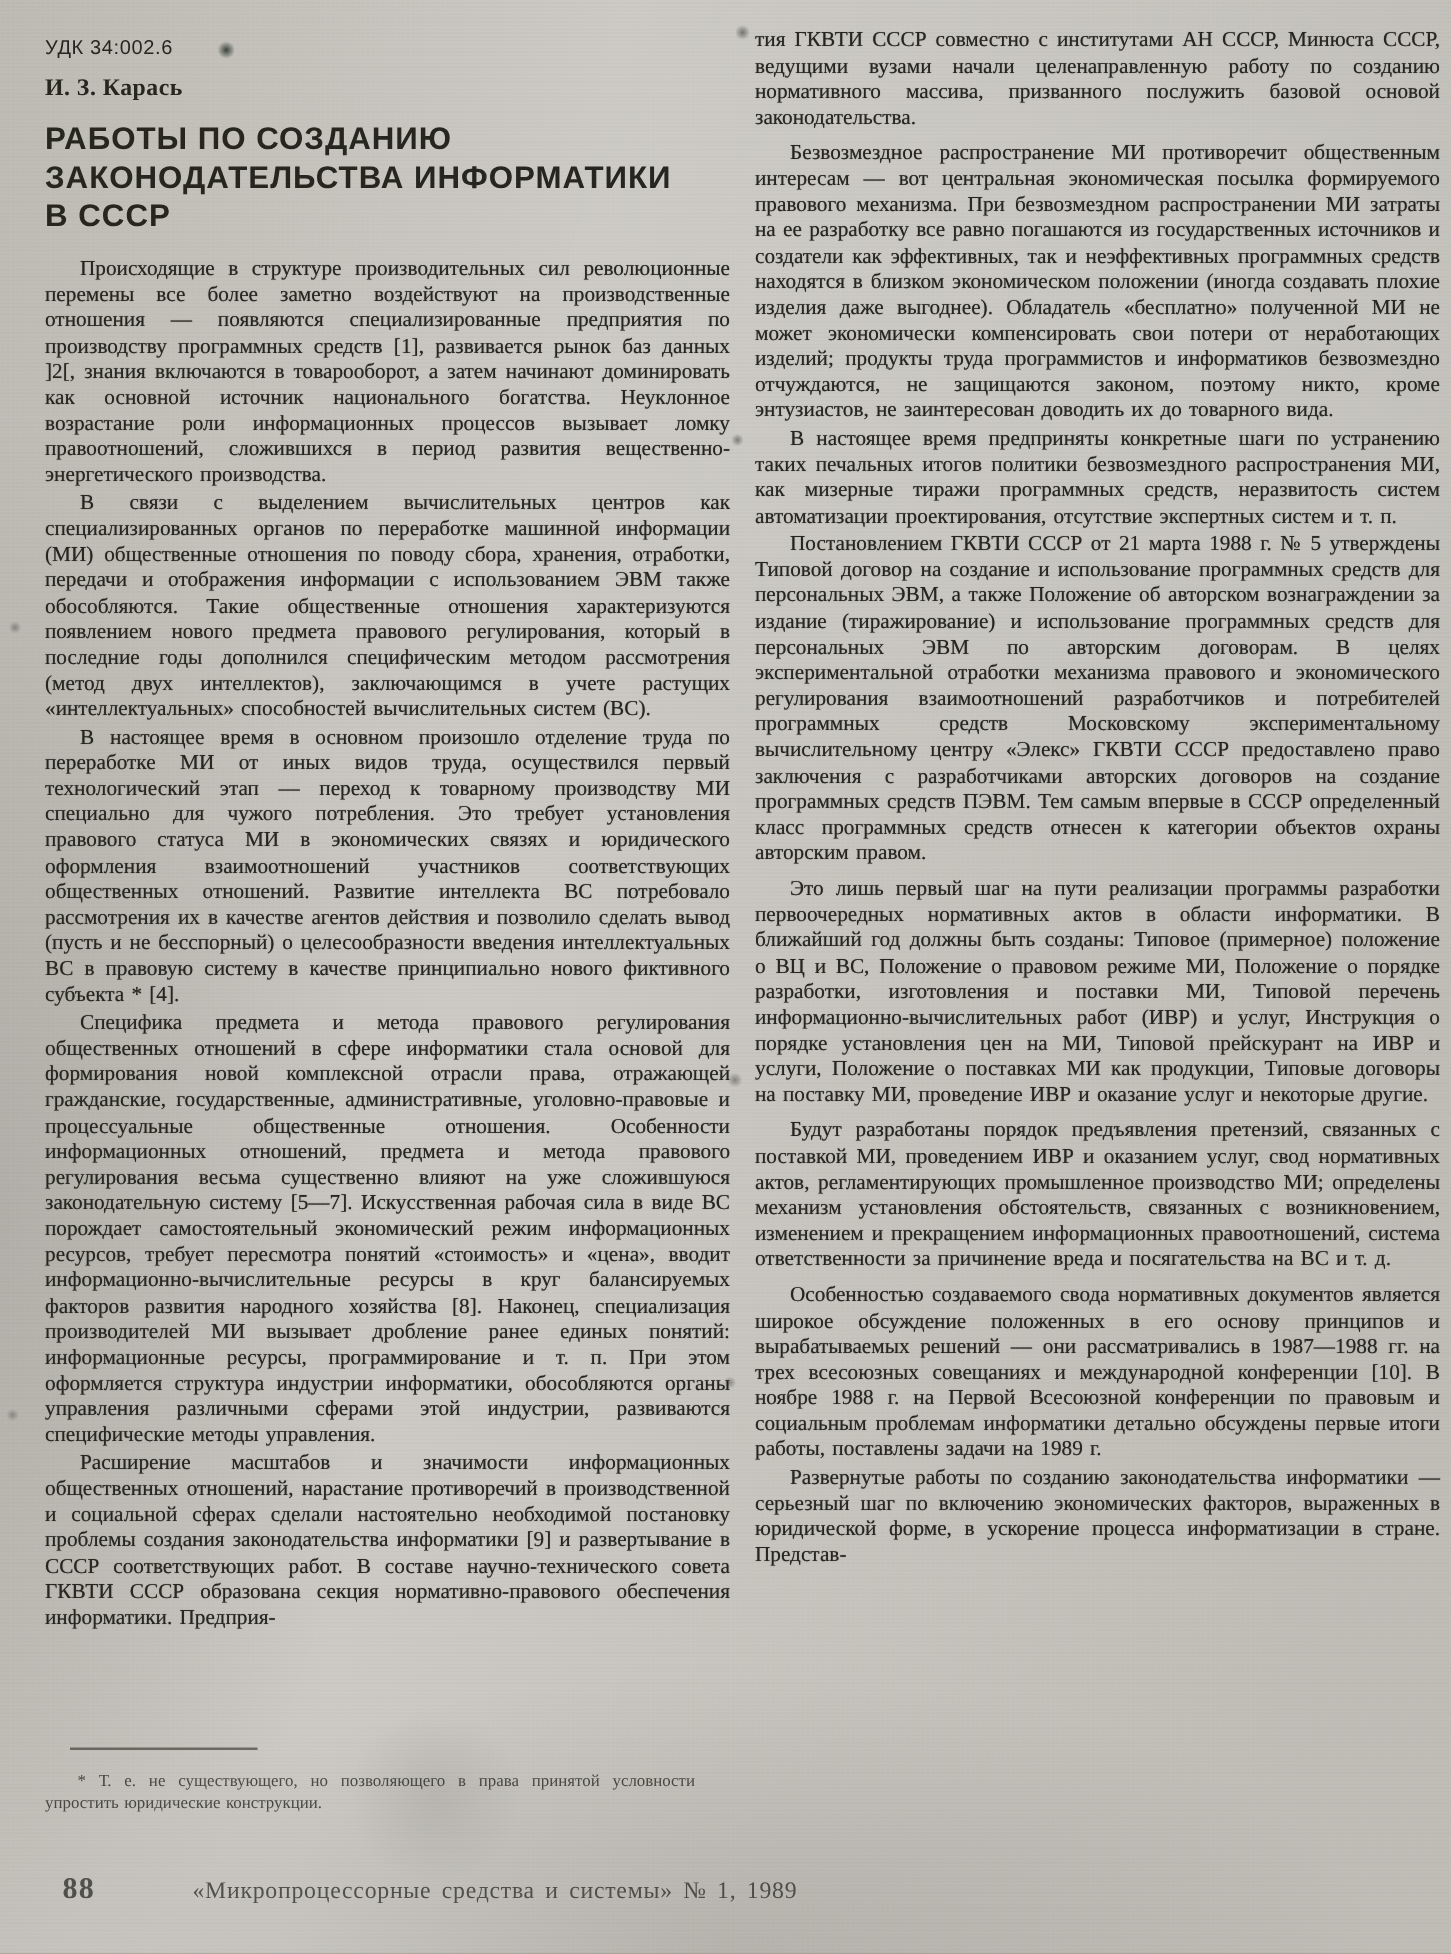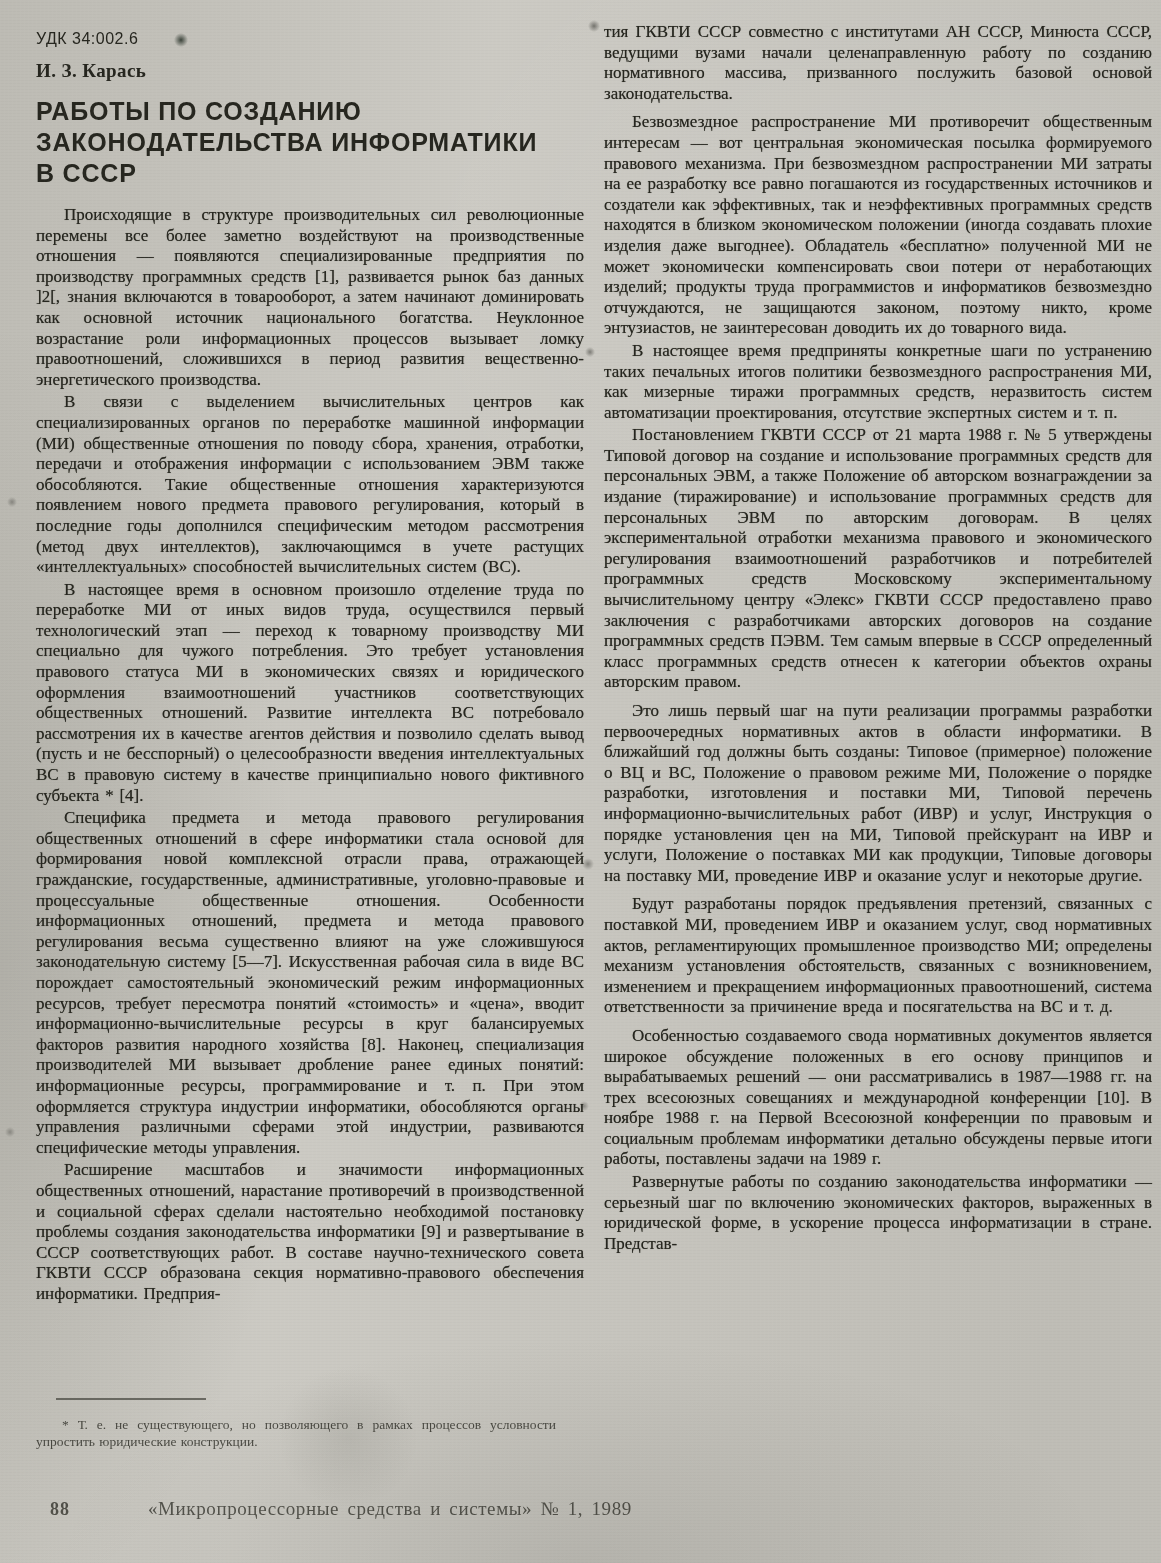--- a/index.html
+++ b/index.html
@@ -90,21 +90,21 @@
     text-indent: 26px;
     opacity: .78;
     word-spacing: 1px;
   }
 
   .footer {
     position: absolute; left: 50px; top: 1498px; width: 620px; z-index: 6;
     display: flex; align-items: baseline; gap: 78px;
     opacity: .72;
   }
-  .page-number { font-size: 18px; font-weight: bold; letter-spacing: 1px; }
+  .page-number { font-size: 24px; font-weight: bold; letter-spacing: 1px; }
   .journal-line { font-size: 19px; letter-spacing: .6px; word-spacing: 3px; }
 </style>
 </head>
 <body>
 
 <div class="page">
 
   <div class="col col-left">
     <div class="udc">УДК 34:002.6</div>
     <div class="author">И. З. Карась</div>
@@ -117,21 +117,21 @@
       <p class="para">Происходящие в структуре производительных сил революционные перемены все более заметно воздействуют на производственные отношения — появляются специализированные предприятия по производству программных средств [1], развивается рынок баз данных ]2[, знания включаются в товарооборот, а затем начинают доминировать как основной источник национального богатства. Неуклонное возрастание роли информационных процессов вызывает ломку правоотношений, сложившихся в период развития вещественно-энергетического производства.</p>
       <p class="para">В связи с выделением вычислительных центров как специализированных органов по переработке машинной информации (МИ) общественные отношения по поводу сбора, хранения, отработки, передачи и отображения информации с использованием ЭВМ также обособляются. Такие общественные отношения характеризуются появлением нового предмета правового регулирования, который в последние годы дополнился специфическим методом рассмотрения (метод двух интеллектов), заключающимся в учете растущих «интеллектуальных» способностей вычислительных систем (ВС).</p>
       <p class="para">В настоящее время в основном произошло отделение труда по переработке МИ от иных видов труда, осуществился первый технологический этап — переход к товарному производству МИ специально для чужого потребления. Это требует установления правового статуса МИ в экономических связях и юридического оформления взаимоотношений участников соответствующих общественных отношений. Развитие интеллекта ВС потребовало рассмотрения их в качестве агентов действия и позволило сделать вывод (пусть и не бесспорный) о целесообразности введения интеллектуальных ВС в правовую систему в качестве принципиально нового фиктивного субъекта * [4].</p>
       <p class="para">Специфика предмета и метода правового регулирования общественных отношений в сфере информатики стала основой для формирования новой комплексной отрасли права, отражающей гражданские, государственные, административные, уголовно-правовые и процессуальные общественные отношения. Особенности информационных отношений, предмета и метода правового регулирования весьма существенно влияют на уже сложившуюся законодательную систему [5—7]. Искусственная рабочая сила в виде ВС порождает самостоятельный экономический режим информационных ресурсов, требует пересмотра понятий «стоимость» и «цена», вводит информационно-вычислительные ресурсы в круг балансируемых факторов развития народного хозяйства [8]. Наконец, специализация производителей МИ вызывает дробление ранее единых понятий: информационные ресурсы, программирование и т. п. При этом оформляется структура индустрии информатики, обособляются органы управления различными сферами этой индустрии, развиваются специфические методы управления.</p>
       <p class="para">Расширение масштабов и значимости информационных общественных отношений, нарастание противоречий в производственной и социальной сферах сделали настоятельно необходимой постановку проблемы создания законодательства информатики [9] и развертывание в СССР соответствующих работ. В составе научно-технического совета ГКВТИ СССР образована секция нормативно-правового обеспечения информатики. Предприя-</p>
     </div>
   </div>
 
   <div class="footnote">
     <div class="footnote-rule"></div>
-    <div class="footnote-text">* Т. е. не существующего, но позволяющего в рамках процессов условности упростить юридические конструкции.</div>
+    <div class="footnote-text">* Т. е. не существующего, но позволяющего в права принятой условности упростить юридические конструкции.</div>
   </div>
 
   <div class="col col-right">
     <p class="para continuation">тия ГКВТИ СССР совместно с институтами АН СССР, Минюста СССР, ведущими вузами начали целенаправленную работу по созданию нормативного массива, призванного послужить базовой основой законодательства.</p>
     <p class="para spaced">Безвозмездное распространение МИ противоречит общественным интересам — вот центральная экономическая посылка формируемого правового механизма. При безвозмездном распространении МИ затраты на ее разработку все равно погашаются из государственных источников и создатели как эффективных, так и неэффективных программных средств находятся в близком экономическом положении (иногда создавать плохие изделия даже выгоднее). Обладатель «бесплатно» полученной МИ не может экономически компенсировать свои потери от неработающих изделий; продукты труда программистов и информатиков безвозмездно отчуждаются, не защищаются законом, поэтому никто, кроме энтузиастов, не заинтересован доводить их до товарного вида.</p>
     <p class="para">В настоящее время предприняты конкретные шаги по устранению таких печальных итогов политики безвозмездного распространения МИ, как мизерные тиражи программных средств, неразвитость систем автоматизации проектирования, отсутствие экспертных систем и т. п.</p>
     <p class="para">Постановлением ГКВТИ СССР от 21 марта 1988 г. № 5 утверждены Типовой договор на создание и использование программных средств для персональных ЭВМ, а также Положение об авторском вознаграждении за издание (тиражирование) и использование программных средств для персональных ЭВМ по авторским договорам. В целях экспериментальной отработки механизма правового и экономического регулирования взаимоотношений разработчиков и потребителей программных средств Московскому экспериментальному вычислительному центру «Элекс» ГКВТИ СССР предоставлено право заключения с разработчиками авторских договоров на создание программных средств ПЭВМ. Тем самым впервые в СССР определенный класс программных средств отнесен к категории объектов охраны авторским правом.</p>
     <p class="para spaced">Это лишь первый шаг на пути реализации программы разработки первоочередных нормативных актов в области информатики. В ближайший год должны быть созданы: Типовое (примерное) положение о ВЦ и ВС, Положение о правовом режиме МИ, Положение о порядке разработки, изготовления и поставки МИ, Типовой перечень информационно-вычислительных работ (ИВР) и услуг, Инструкция о порядке установления цен на МИ, Типовой прейскурант на ИВР и услуги, Положение о поставках МИ как продукции, Типовые договоры на поставку МИ, проведение ИВР и оказание услуг и некоторые другие.</p>
     <p class="para spaced">Будут разработаны порядок предъявления претензий, связанных с поставкой МИ, проведением ИВР и оказанием услуг, свод нормативных актов, регламентирующих промышленное производство МИ; определены механизм установления обстоятельств, связанных с возникновением, изменением и прекращением информационных правоотношений, система ответственности за причинение вреда и посягательства на ВС и т. д.</p>
     <p class="para spaced">Особенностью создаваемого свода нормативных документов является широкое обсуждение положенных в его основу принципов и вырабатываемых решений — они рассматривались в 1987—1988 гг. на трех всесоюзных совещаниях и международной конференции [10]. В ноябре 1988 г. на Первой Всесоюзной конференции по правовым и социальным проблемам информатики детально обсуждены первые итоги работы, поставлены задачи на 1989 г.</p>

